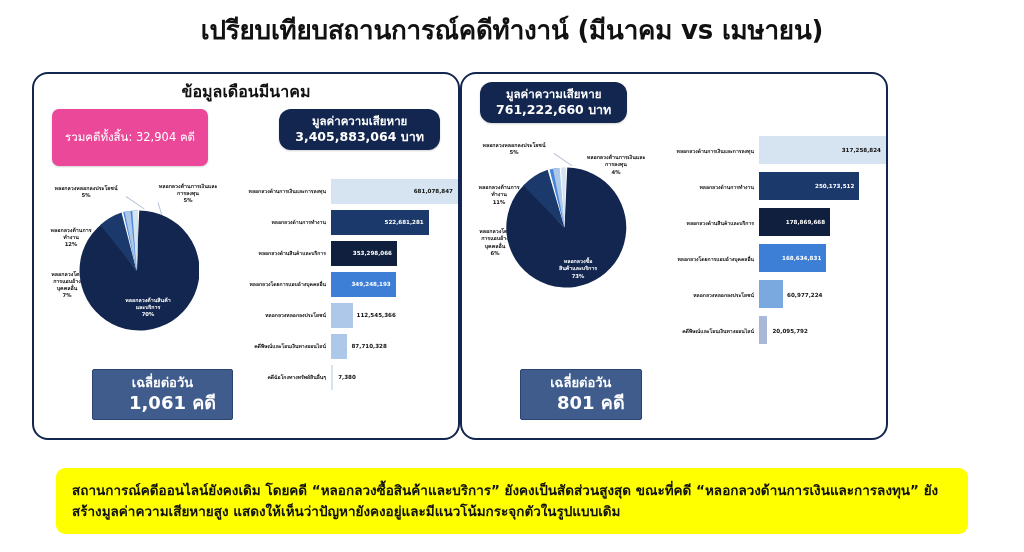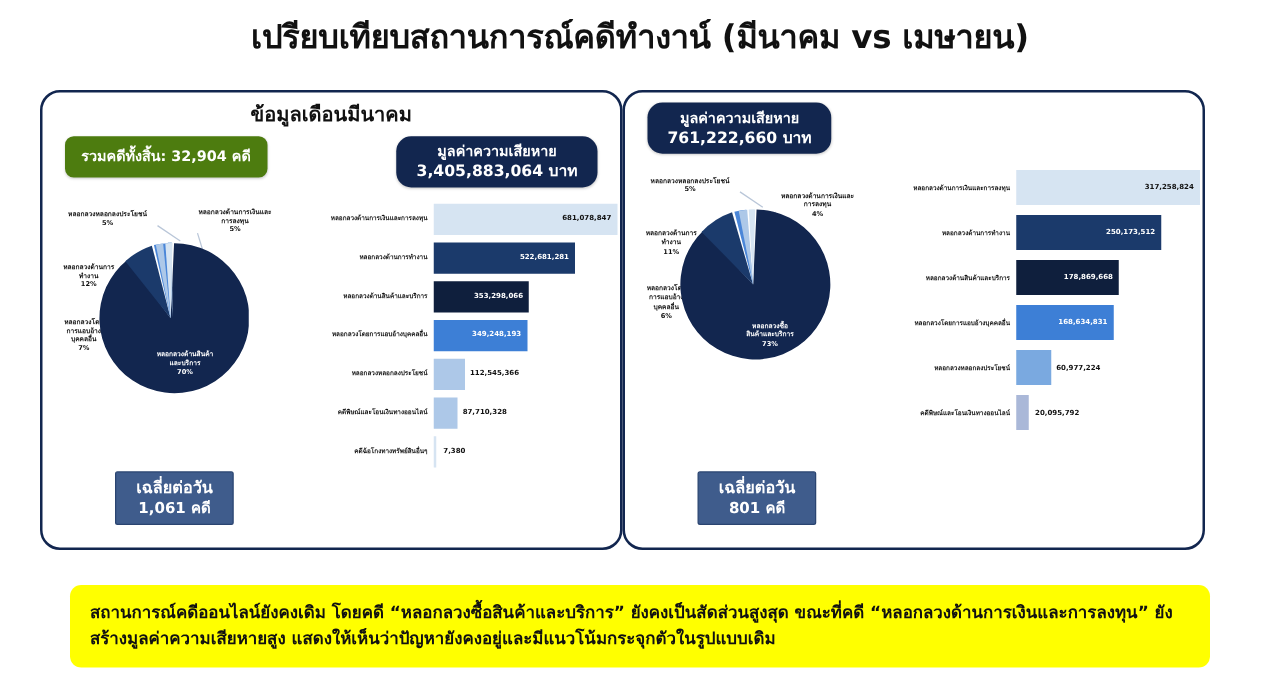--- a/index.html
+++ b/index.html
@@ -15,21 +15,21 @@
     font-size:26px;
     font-weight:bold;
     color:#111111;
     padding-top:16px;
     letter-spacing:-0.2px;
     line-height:1.1;
   }
   .panels {
     position:absolute;
     top:72px; left:32px;
-    width:932px; height:370px;
+    width:856px; height:370px;
     display:flex;
     justify-content:space-between;
   }
   .panel {
     width:468px; height:368px;
     background:#ffffff;
     border:2px solid #12264f;
     border-radius:16px;
     position:relative;
     overflow:hidden;
@@ -42,26 +42,26 @@
     margin-top:9px;
     line-height:1.1;
   }
   .badges {
     display:flex;
     justify-content:space-between;
     align-items:flex-start;
     padding:8px 18px 0 18px;
   }
   .badge-cases {
-    background:#4d7c0f;
+    background:#ec4899;
     color:#ffffff;
     font-size:11.5px;
-    font-weight:bold;
+    font-weight:normal;
     border-radius:7px;
-    padding:10px 13px;
+    padding:22px 13px;
     line-height:1.15;
     white-space:nowrap;
     box-shadow:0 1px 2px rgba(0,0,0,.18);
   }
   .badge-value {
     background:#12264f;
     color:#ffffff;
     font-size:11.5px;
     font-weight:bold;
     border-radius:12px;
@@ -141,21 +141,21 @@
     background:#3f5c8c;
     border:1px solid #2a4470;
     color:#ffffff;
     font-size:13px;
     font-weight:bold;
     text-align:center;
     padding:5px 16px;
     line-height:1.25;
     border-radius:2px;
   }
-  .avg-box .a2 { font-size:12px; }
+  .avg-box .a2 { font-size:18px;margin-left:20px; }
 
   .footer {
     position:absolute;
     left:56px; top:468px;
     width:912px;
     background:#ffff00;
     border-radius:9px;
     padding:12px 16px;
     font-size:13.5px;
     font-weight:bold;

